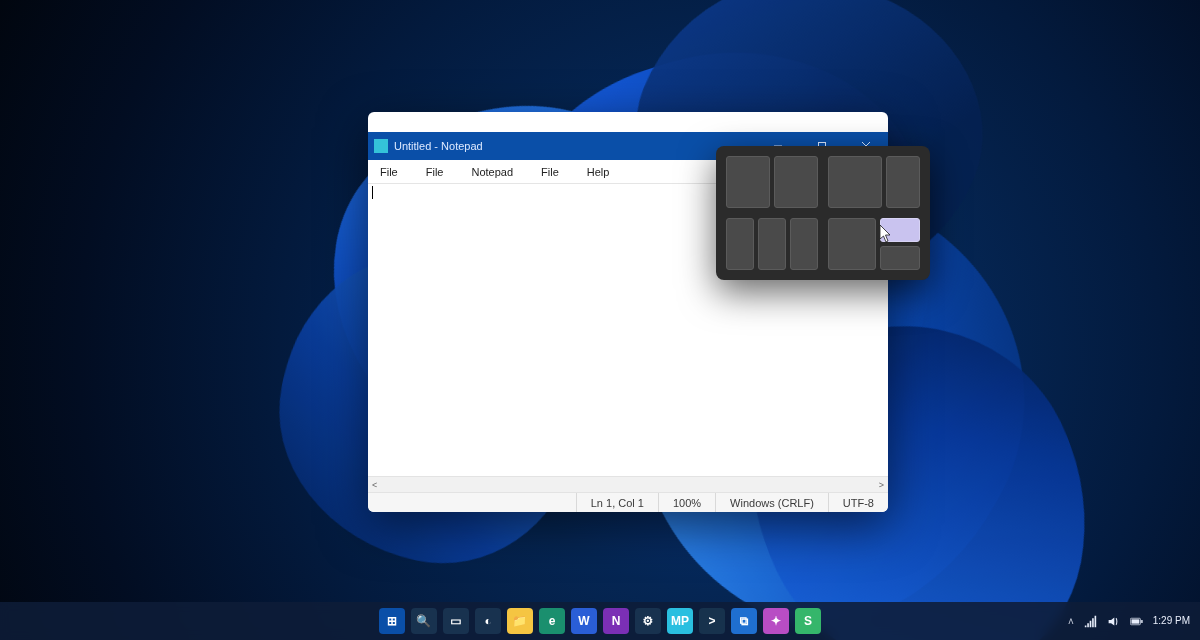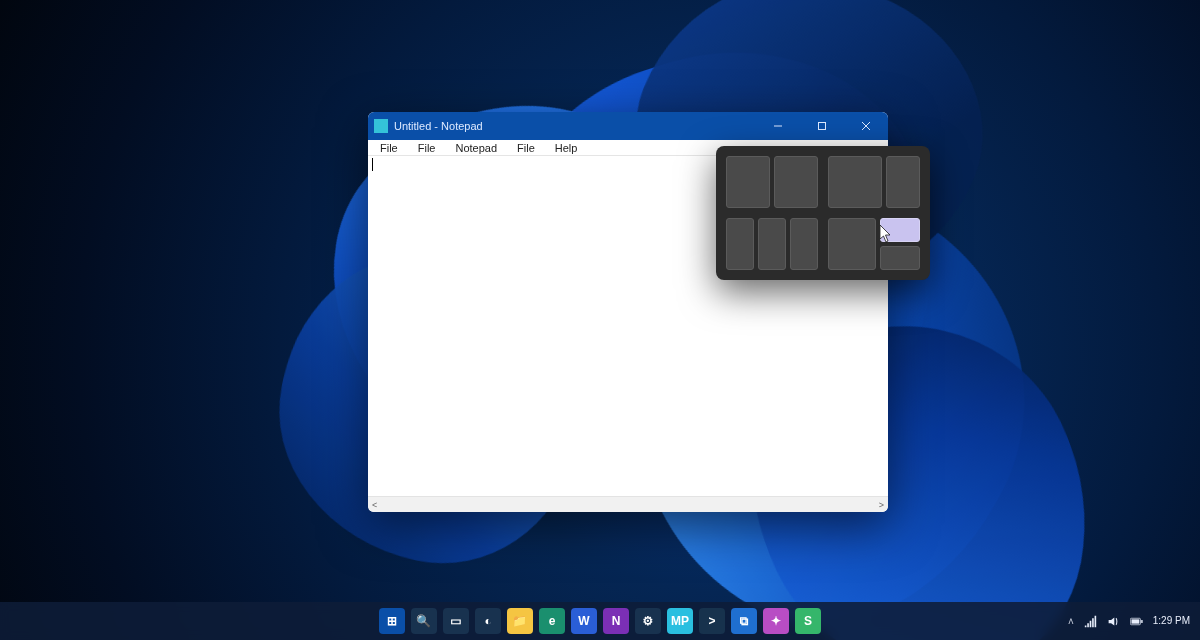--- a/index.html
+++ b/index.html
@@ -40,46 +40,47 @@
     flex-direction: column;
   }
   .titlebar {
     height: 28px;
     background: #0a4fa8;
     color: #dce9ff;
     display: flex;
     align-items: center;
     font-size: 11px;
     padding-left: 6px;
+    margin-top: 20px;
   }
   .titlebar .app-icon {
     width: 14px; height: 14px;
     background: #34c3d9;
     margin-right: 6px;
   }
   .titlebar .title { flex: 0 0 auto; }
   .titlebar .spacer { flex: 1 1 auto; }
   .win-btn {
     width: 44px; height: 28px;
     display: flex; align-items: center; justify-content: center;
     color: #dce9ff;
     font-size: 10px;
   }
   .win-btn svg { width: 10px; height: 10px; stroke: #dce9ff; stroke-width: 1; fill: none; }
 
   .menubar {
-    height: 16px;
+    height: 24px;
     background: #ffffff;
     border-bottom: 1px solid #e5e5e5;
     display: flex;
     align-items: center;
     padding: 0 4px;
     font-size: 11px;
     color: #222;
-    gap: 4px;
+    gap: 12px;
   }
   .menubar span { padding: 2px 8px; }
 
   .editor {
     flex: 1 1 auto;
     position: relative;
     background: #ffffff;
   }
   .caret {
     position: absolute;
@@ -240,20 +241,27 @@
 
     <div class="editor">
       <div class="caret"></div>
     </div>
 
     <div class="hscroll">
       <span>&lt;</span>
       <span>&gt;</span>
     </div>
 
+    <div class="statusbar">
+      <div class="seg"></div>
+      <div class="seg">Ln 1, Col 1</div>
+      <div class="seg">100%</div>
+      <div class="seg">Windows (CRLF)</div>
+      <div class="seg">UTF-8</div>
+    </div>
   </div>
 
   <div class="snap">
     <div class="layout two-col">
       <div class="cell"></div>
       <div class="cell"></div>
     </div>
     <div class="layout wide-narrow">
       <div class="cell"></div>
       <div class="cell"></div>

